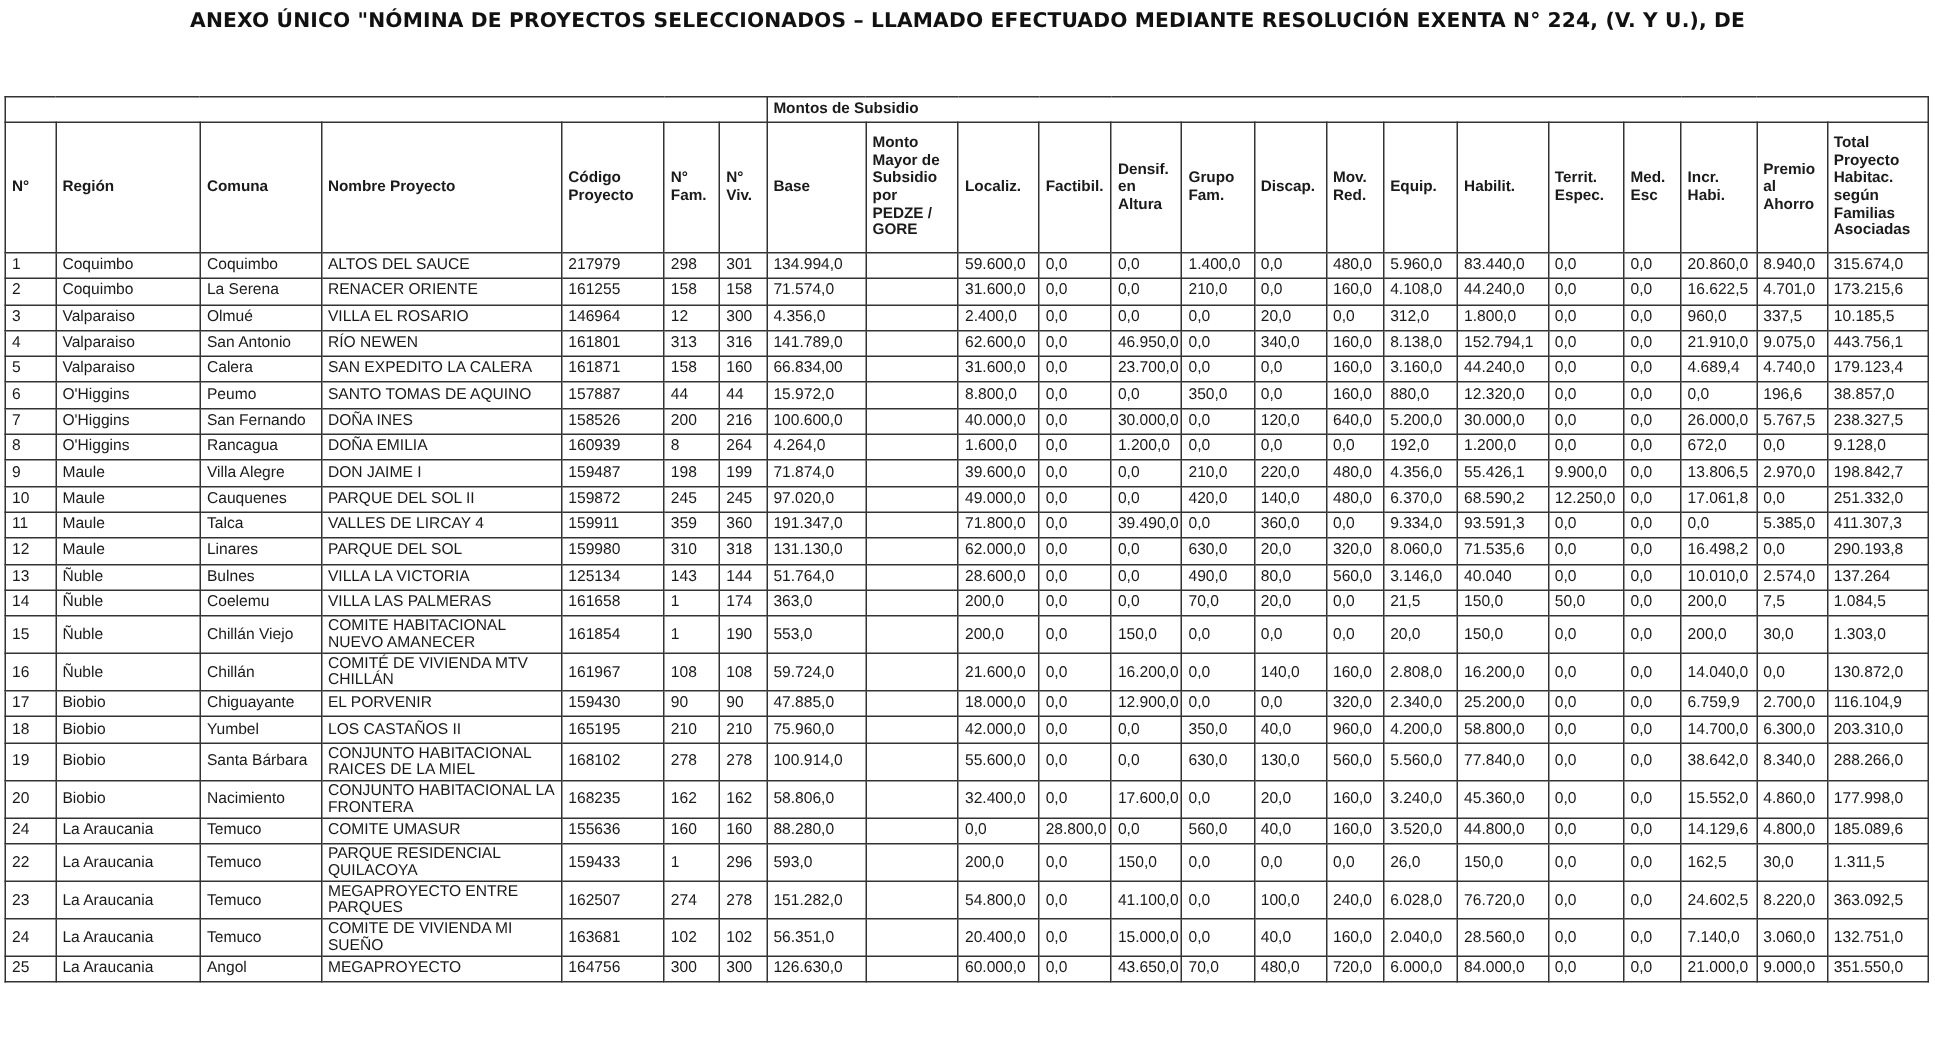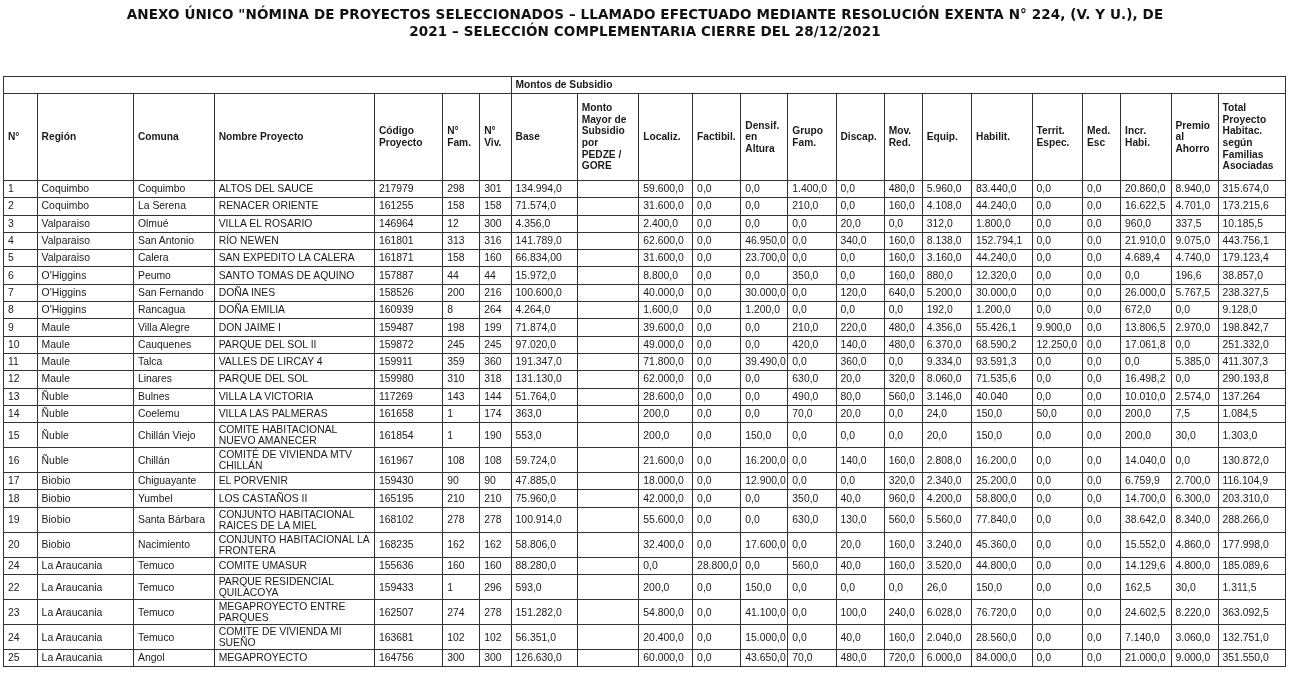--- a/index.html
+++ b/index.html
@@ -3,41 +3,40 @@
 <meta charset="utf-8">
 <style>
   html, body { margin: 0; padding: 0; background: #ffffff; }
   body { width: 1290px; height: 700px; overflow: hidden; position: relative; font-family: "Liberation Sans", sans-serif; color: #111; }
   .title {
     position: absolute; left: 0; top: 6px; width: 1290px; text-align: center;
     font-family: "DejaVu Sans", sans-serif; font-weight: bold; font-size: 13.5px; line-height: 17px; letter-spacing: 0.1px; color: #111;
   }
   .title div { white-space: nowrap; }
   table.grid {
-    position: absolute; left: 3px; top: 76px; width: 1283px;
+    position: absolute; left: 3px; top: 64px; width: 1283px;
     border-collapse: collapse; table-layout: fixed;
     font-family: "Liberation Sans", sans-serif; font-size: 10.4px; line-height: 12px;
   }
   table.grid td, table.grid th {
     border: 1px solid #333; padding: 0 4px; text-align: left; vertical-align: middle;
     overflow: hidden; white-space: nowrap; color: #1a1a1a;
   }
   table.grid th { font-weight: bold; font-size: 10.2px; line-height: 11.6px; white-space: normal; }
   tr.group-row th { height: 16px; }
   tr.head-row th { height: 86px; }
   tr.data-row td { height: 16.3px; }
   tr.data-row.tall td { height: 24px; white-space: normal; line-height: 11px; }
   td.wrap { white-space: normal; }
 </style>
 </head>
 <body>
 
 <div class="title">
   <div>ANEXO ÚNICO "NÓMINA DE PROYECTOS SELECCIONADOS – LLAMADO EFECTUADO MEDIANTE RESOLUCIÓN EXENTA N° 224, (V. Y U.), DE</div>
-  <div>2021 – SELECCIÓN COMPLEMENTARIA CIERRE DEL 28/12/2021</div>
 </div>
 
 <table class="grid">
   <colgroup>
     <col style="width:30px">
       <col style="width:86px">
       <col style="width:72px">
       <col style="width:143px">
     <col style="width:61px">
       <col style="width:33px">
@@ -375,21 +374,21 @@
         <td>0,0</td>
         <td>16.498,2</td>
         <td>0,0</td>
         <td>290.193,8</td>
       </tr>
       <tr class="data-row">
         <td>13</td>
         <td>Ñuble</td>
         <td>Bulnes</td>
         <td class="wrap">VILLA LA VICTORIA</td>
-        <td>117269</td>
+        <td>125134</td>
         <td>143</td>
         <td>144</td>
         <td>51.764,0</td>
         <td></td>
         <td>28.600,0</td>
         <td>0,0</td>
         <td>0,0</td>
         <td>490,0</td>
         <td>80,0</td>
         <td>560,0</td>
@@ -410,21 +409,21 @@
         <td>1</td>
         <td>174</td>
         <td>363,0</td>
         <td></td>
         <td>200,0</td>
         <td>0,0</td>
         <td>0,0</td>
         <td>70,0</td>
         <td>20,0</td>
         <td>0,0</td>
-        <td>24,0</td>
+        <td>21,5</td>
         <td>150,0</td>
         <td>50,0</td>
         <td>0,0</td>
         <td>200,0</td>
         <td>7,5</td>
         <td>1.084,5</td>
       </tr>
       <tr class="data-row tall">
         <td>15</td>
         <td>Ñuble</td>

